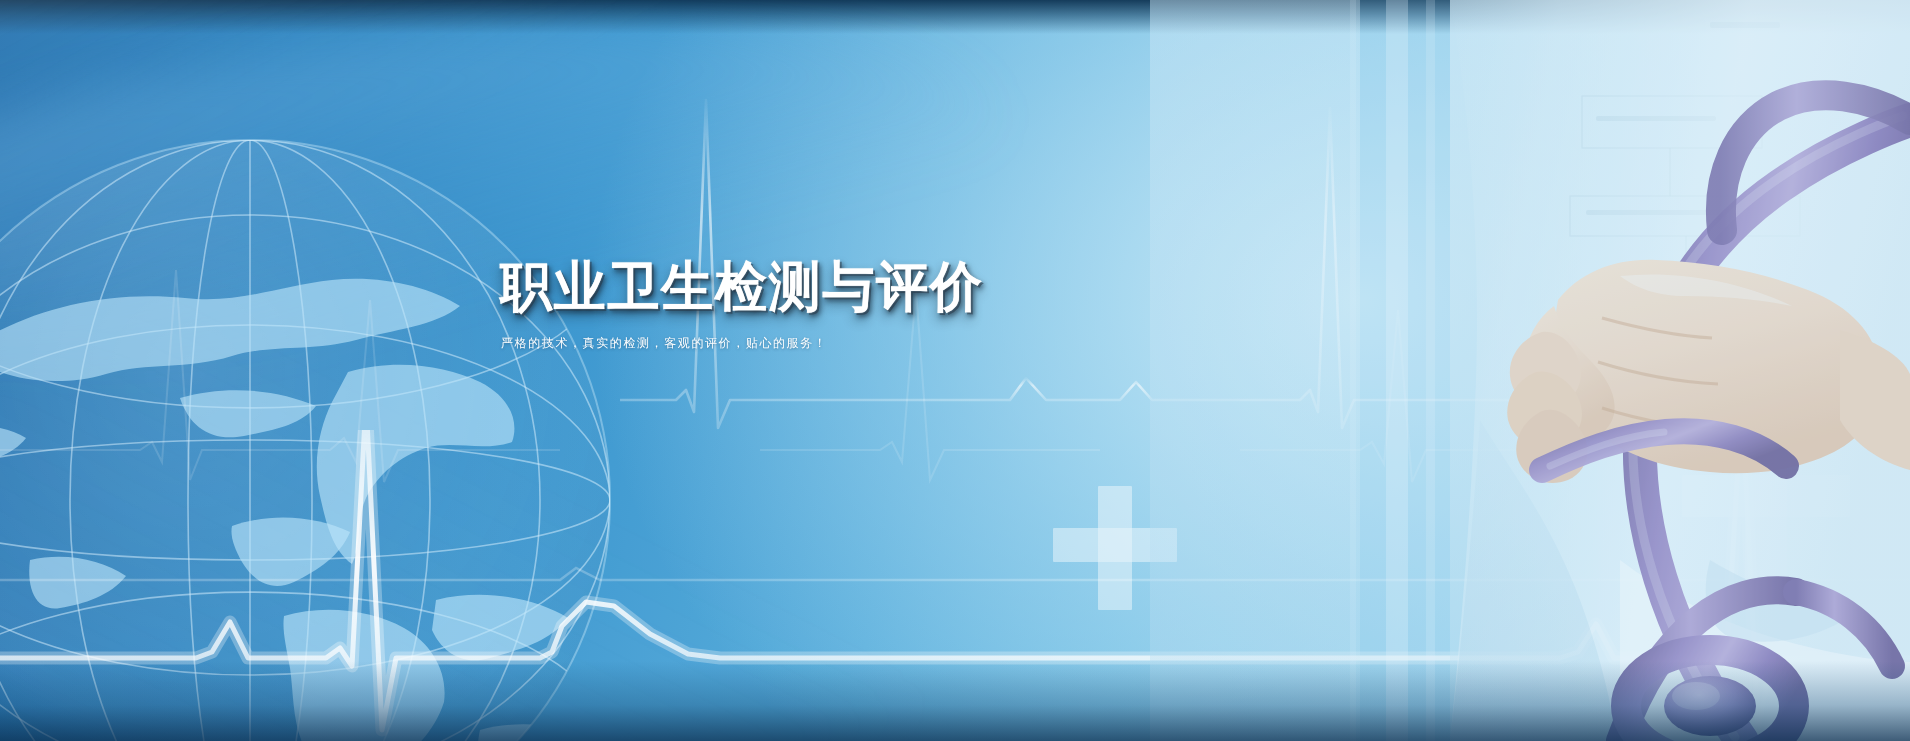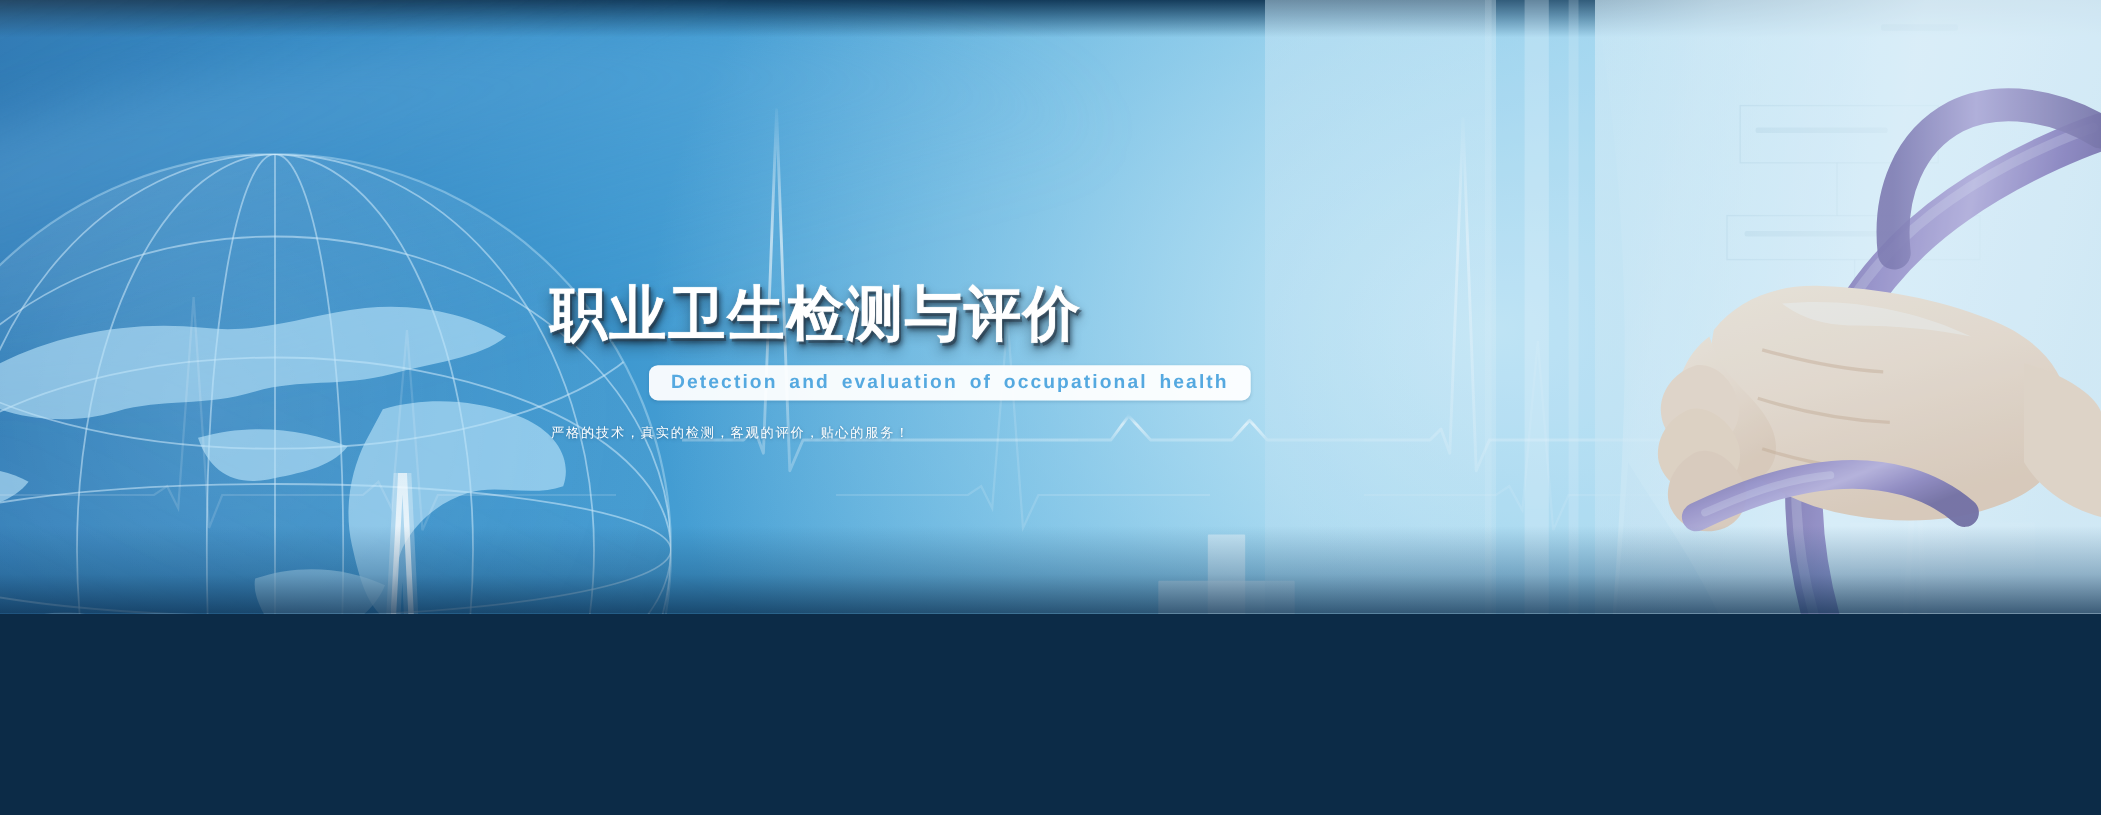--- a/index.html
+++ b/index.html
@@ -5,21 +5,21 @@
   * { margin:0; padding:0; box-sizing:border-box; }
   html,body { background:#0c2b47; }
   body {
     font-family:"Liberation Sans", sans-serif;
     width:1910px; height:741px;
     overflow:hidden;
   }
 
   #banner {
     position:relative;
-    width:1910px; height:558px;
+    width:1910px; height:741px;
     overflow:hidden;
     
     background:
       radial-gradient(ellipse 1100px 900px at 1360px 300px, rgba(205,235,248,0.95) 0%, rgba(175,220,242,0.55) 38%, rgba(120,190,230,0.0) 70%),
       linear-gradient(100deg,
         #1f6fae 0%,
         #2a82bf 14%,
         #3d97cf 30%,
         #58aedc 48%,
         #79c4e6 64%,
@@ -370,20 +370,17 @@
 
     <path d="M392 470 C430 452 470 436 516 432 C564 428 606 440 636 466" fill="none" stroke="url(#tube)" stroke-width="26" stroke-linecap="round" opacity=".96"></path>
     <path d="M400 466 C436 450 472 436 514 432" fill="none" stroke="rgba(255,255,255,0.22)" stroke-width="7" stroke-linecap="round"></path>
 
     <rect x="0" y="0" width="760" height="741" fill="rgba(150,205,235,0.22)"></rect>
     <rect x="0" y="0" width="210" height="741" fill="url(#paperG)" opacity=".5"></rect>
   </svg>
 
   <div class="copy">
     <div class="main-title">职业卫生检测与评价</div>
-    <div class="en-pill">
-      <span>Detection  and  evaluation  of  occupational  health</span>
-    </div>
     <div class="tagline">严格的技术，真实的检测，客观的评价，贴心的服务！</div>
   </div>
 
   <div class="bottom-shade"></div>
 </div>
 
 </body></html>

